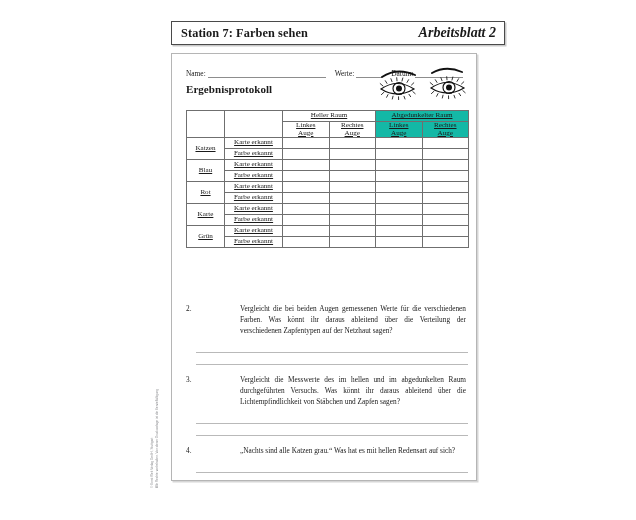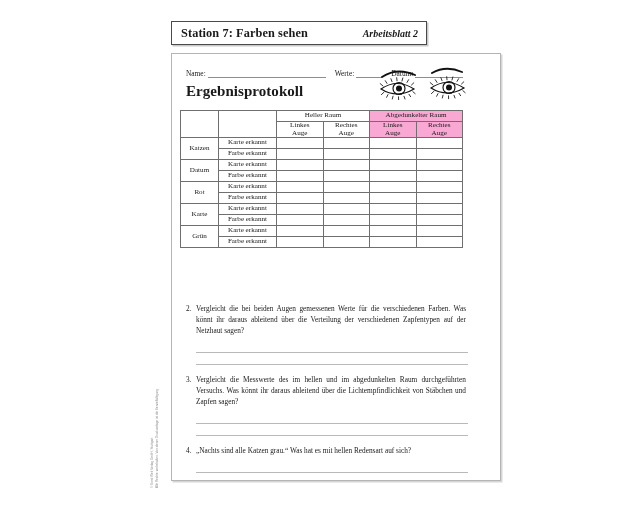--- a/index.html
+++ b/index.html
@@ -16,41 +16,41 @@
   #page {
     position:absolute;
     left:135px; top:0px;
     width:363px; height:520px;
     background:#ffffff;
   }
   
   #title-box {
     position:absolute;
     left:36px; top:21px;
-    width:256px; height:24px;
+    width:334px; height:24px;
     border:1.3px solid #4a4a4a;
     background:#ffffff;
     box-shadow:1.5px 1.5px 0 #c9c9c9;
     display:flex; align-items:center;
     padding:0 8px 0 9px;
   }
   #station-title {
     font-size:12.3px; font-weight:bold;
     letter-spacing:.1px; white-space:nowrap;
   }
   #sheet-label {
     margin-left:auto;
-    font-size:10px; font-weight:bold; font-style:italic;
+    font-size:14px; font-weight:bold; font-style:italic;
     white-space:nowrap;
   }
   
   #content-box {
     position:absolute;
     left:36px; top:53px;
-    width:330px; height:428px;
+    width:306px; height:428px;
     border:1px solid #b5b5b5;
     background:#ffffff;
     box-shadow:1.5px 1.5px 0 #d6d6d6;
   }
   
   #identity-row {
     position:absolute; left:14px; top:10px;
     width:282px; height:14px;
     display:flex; align-items:flex-end;
     font-size:7.4px;
@@ -60,58 +60,59 @@
     border-bottom:.8px solid #8d8d8d;
     height:8px; display:inline-block;
   }
   #rule-name { width:118px; }
   #rule-klasse { width:26px; }
   #rule-datum { width:48px; }
   .ident-gap { width:9px; }
   
   #protocol-heading {
     position:absolute; left:14px; top:29px;
-    font-size:15px; font-weight:bold; letter-spacing:.05px;
+    font-size:11px; font-weight:bold; letter-spacing:.05px;
   }
   
   #eyes { position:absolute; left:204px; top:12px; width:96px; height:34px; }
   
   #protocol-table {
-    position:absolute; left:8px; top:56px;
+    position:absolute; left:14px; top:56px;
     width:282px;
     border-collapse:collapse;
     table-layout:fixed;
+    text-decoration:underline;
   }
   #protocol-table td, #protocol-table th {
     border:.7px solid #6f6f6f;
     font-weight:normal;
     font-size:7.1px;
     text-align:center;
     vertical-align:middle;
     padding:0;
     height:11px;
     line-height:1.08;
   }
   .col-color { width:38px; }
   .col-crit  { width:58px; }
   .col-data  { width:46.5px; }
   th.room-head { font-size:7.3px; height:12px; font-weight:normal; }
   th.eye-head  { font-size:7.0px; height:19px; font-weight:normal; }
   td.color-cell { font-size:7.3px; }
   td.crit-cell  { font-size:7.1px; }
-  .shaded { background:#f9a8d4; }
+  .shaded { background:#14b8a6; }
   .blank-cell { background:#ffffff; }
   
   .question {
     position:absolute; left:14px; width:282px;
     font-size:7.3px; line-height:1.52;
   }
   .q-inner { display:flex; align-items:flex-start; }
   .q-num { width:10px; flex:none; }
-  .q-text { flex:1; text-align:justify; padding-right:2px; }
+  .q-text { flex:1; text-align:justify; padding-right:2px;margin-left:44px; }
   .answer-lines { margin-top:5px; padding-left:10px; }
   .ans-line {
     border-bottom:.8px solid #b9b9b9;
     height:12px;
   }
   .ans-line:last-child { margin-bottom:0; }
   #question-2 { top:249px; }
   #question-3 { top:320px; }
   #question-4 { top:391px; }
   
@@ -266,21 +267,21 @@
             <td class="blank-cell shaded"></td>
           </tr>
           <tr>
             <td class="crit-cell">Farbe erkannt</td>
             <td class="blank-cell"></td>
             <td class="blank-cell"></td>
             <td class="blank-cell shaded"></td>
             <td class="blank-cell shaded"></td>
           </tr>
           <tr>
-            <td class="color-cell" rowspan="2">Datum</td>
+            <td class="color-cell" rowspan="2">Blau</td>
             <td class="crit-cell">Karte erkannt</td>
             <td class="blank-cell"></td>
             <td class="blank-cell"></td>
             <td class="blank-cell shaded"></td>
             <td class="blank-cell shaded"></td>
           </tr>
           <tr>
             <td class="crit-cell">Farbe erkannt</td>
             <td class="blank-cell"></td>
             <td class="blank-cell"></td>

